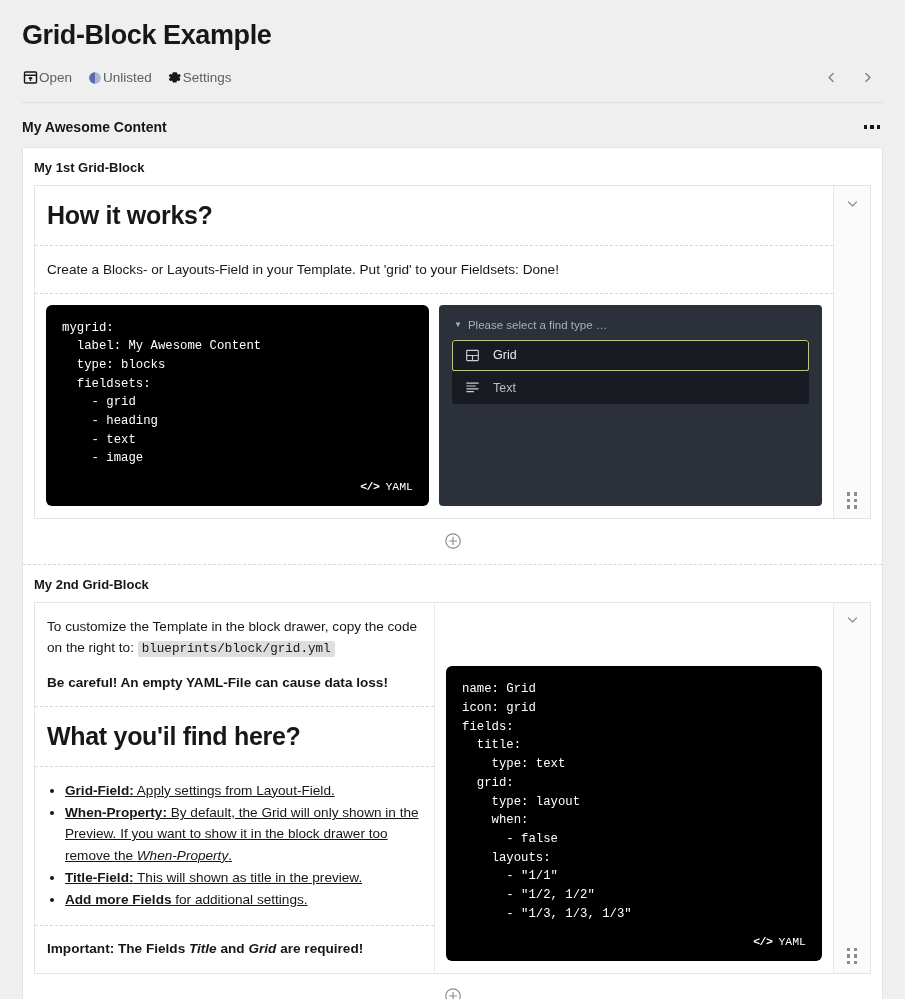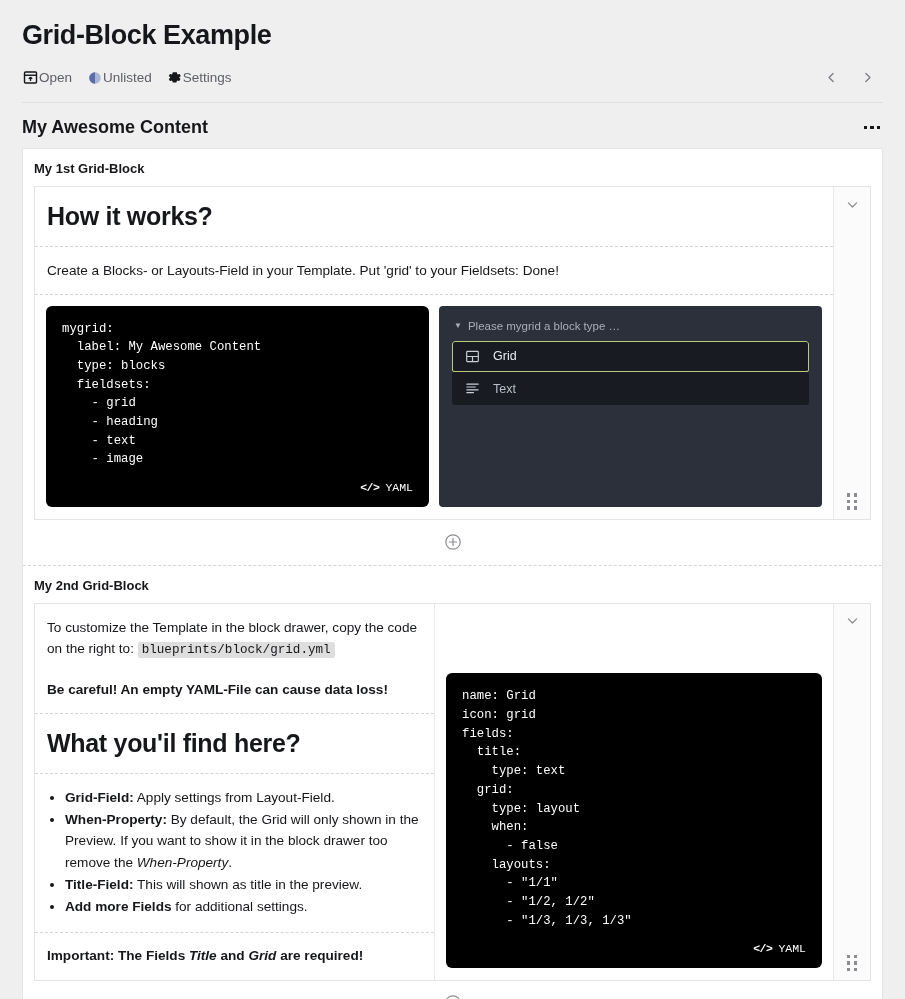--- a/index.html
+++ b/index.html
@@ -36,21 +36,21 @@
     display: flex; align-items: center; justify-content: center;
     width: 20px; height: 20px; padding: 0;
   }
 
   
   .field { padding: 0 22px; }
   .field-head {
     display: flex; align-items: center;
     padding: 14px 0 10px 0;
   }
-  .field-label { font-size: 18px; font-weight: 600; color: #16171a; }
+  .field-label { font-size: 14px; font-weight: 600; color: #16171a; }
   .field-options {
     margin-left: auto; background: none; border: 0; cursor: pointer;
     display: flex; align-items: center; justify-content: center;
     width: 22px; height: 20px; padding: 0; color: #16171a;
   }
   .dots { display: flex; gap: 3px; }
   .dots i { width: 3.5px; height: 3.5px; background: currentColor; display: block; }
 
   
   .blocks {
@@ -86,27 +86,27 @@
   .cell { padding: 13px 12px; }
   .cell + .cell { border-top: 1px dashed #d6d6d6; }
   .cell.pad-code { padding: 11px 11px 12px 11px; }
   .cell.tight { padding: 12px 12px 14px 12px; }
 
   h2.b-head {
     margin: 0; font-size: 25px; font-weight: 700; letter-spacing: -0.3px;
     color: #16171a; line-height: 1.3;
   }
   p.b-text { margin: 0; font-size: 13.6px; line-height: 1.55; color: #16171a; }
-  p.b-text + p.b-text { margin-top: 19px; }
+  p.b-text + p.b-text { margin-top: 13px; }
   .b-text code {
     font-family: "Liberation Mono", monospace; font-size: 12.6px;
     background: #dedede; border-radius: 2px; padding: 1px 4px; color: #16171a;
   }
   ul.b-list { margin: 0; padding-left: 18px; font-size: 13.6px; line-height: 1.57; }
-  ul.b-list li { margin: 0 0 1px 0; }
+  ul.b-list li { margin: 0 0 1px 0; text-decoration: underline; }
   .b-strong { font-weight: 700; }
   .b-em { font-style: italic; }
 
   
   .code-block {
     background: #000; border-radius: 6px; color: #fff;
     font-family: "Liberation Mono", monospace; font-size: 12.3px; line-height: 1.52;
     padding: 14px 16px 10px 16px; position: relative;
     min-height: 186px; display: flex; flex-direction: column;
   }
@@ -250,21 +250,21 @@
                     <div class="code-lang">
                       <span class="tag">&lt;/&gt;</span>
                       <span>YAML</span>
                     </div>
                   </div>
                 </div>
                 <div style="width:50%; display:flex;">
                   <div class="picker" style="width:100%">
                     <div class="picker-label">
                       <span class="picker-caret">▼</span>
-                      <span>Please mygrid a block type …</span>
+                      <span>Please select a find type …</span>
                     </div>
                     <div class="picker-list">
 
                       <div class="picker-item selected">
                         <span class="pico">
                           <svg width="15" height="15" viewBox="0 0 16 16" fill="none" stroke="currentColor" stroke-width="1.25">
                             <rect x="1.8" y="2.6" width="12.4" height="10.8" rx="0.8"></rect>
                             <path d="M1.8 8h12.4M8 8v5.4"></path>
                           </svg>
                         </span>

